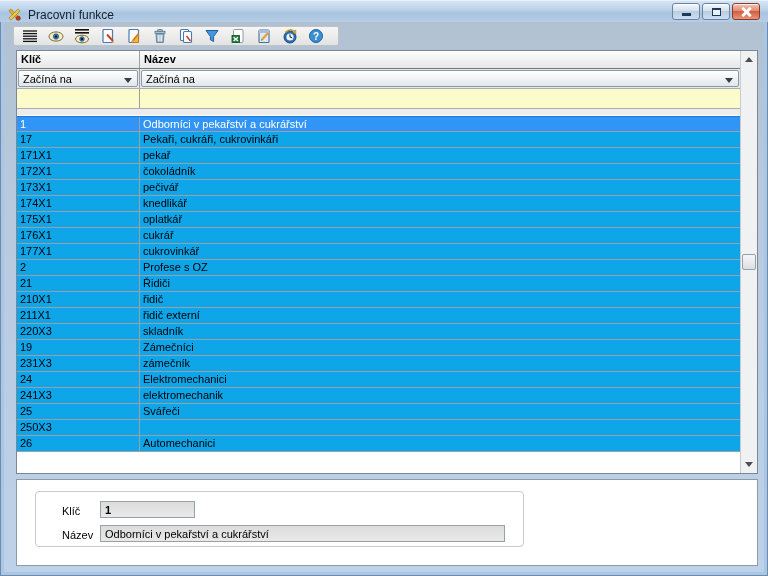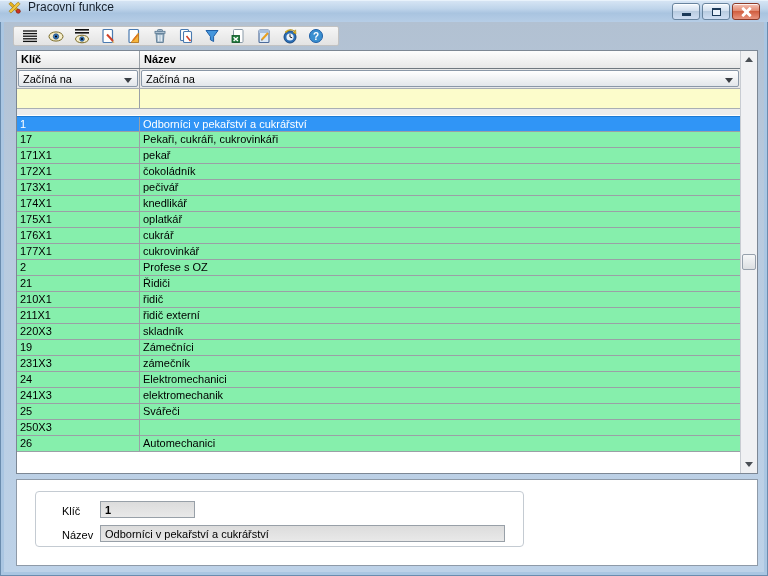--- a/index.html
+++ b/index.html
@@ -10,21 +10,21 @@
     font-size: 11px;
     color:#000;
     background:#aac6e2;
     box-shadow: inset 0 0 0 1px #6a8cae;
     overflow:hidden;
   }
   
   .titlebar{
     position:absolute; left:0; top:0; width:768px; height:22px;
     background:linear-gradient(180deg,#d8e6f5 0%,#bed4ea 40%,#a9c4e0 60%,#b6cde6 100%);
-    display:flex; align-items:flex-start; padding-left:7px;
+    display:flex; align-items:flex-end; padding-left:7px;
     box-shadow: inset 0 1px 0 #e8f2fb;
   }
   .app-icon{ width:15px; height:15px; margin-right:6px; flex:0 0 auto; }
   .title-text{ font-size:12px; color:#16202c; }
   .win-controls{ position:absolute; right:8px; top:3px; display:flex; gap:2px; }
   .win-btn{
     width:28px; height:17px; border:1px solid #68849e; border-radius:3px;
     background:linear-gradient(180deg,#f4f9fd 0%,#d3e0ef 45%,#b9cce0 50%,#cfdef2 100%);
     display:flex; align-items:center; justify-content:center; position:relative;
     box-shadow: inset 0 1px 0 rgba(255,255,255,.8);
@@ -83,21 +83,21 @@
     border-top:5px solid #3a3f45;
   }
   .filterrow{ height:20px; border-bottom:1px solid #a8aeb4; }
   .filterrow .f-input{
     width:100%; height:100%; border:0; outline:none; background:#fcfccb;
     font-family:inherit; font-size:11px; padding:0 4px;
   }
   .filterrow .cell-key{ border-right:1px solid #9aa0a6; }
   .gaprow{ height:7px; background:#ececec; border-bottom:1px solid #ffffff; }
   .rows{ flex:1 1 auto; background:#fff; }
-  .row{ display:flex; height:16px; border-bottom:1px solid #9aa0a6; background:#86efac; }
+  .row{ display:flex; height:16px; border-bottom:1px solid #9aa0a6; background:#0ea5e9; }
   .row > div{ padding:1px 0 0 3px; white-space:nowrap; overflow:hidden; }
   .row.selected{ background:#3095f6; color:#fff; border-top:1px solid #1c7ad4; height:16px; }
   
   .vscroll{
     flex:0 0 17px; width:17px; background:#f0f1f3; border-left:1px solid #c8ccd2;
     position:relative;
   }
   .sb-arrow{ position:absolute; left:0; width:16px; height:15px; display:flex; align-items:center; justify-content:center; }
   .sb-arrow.up{ top:1px; } .sb-arrow.down{ bottom:1px; }
   .tri-up{ width:0; height:0; border-left:4px solid transparent; border-right:4px solid transparent; border-bottom:5px solid #4a4f55; }

